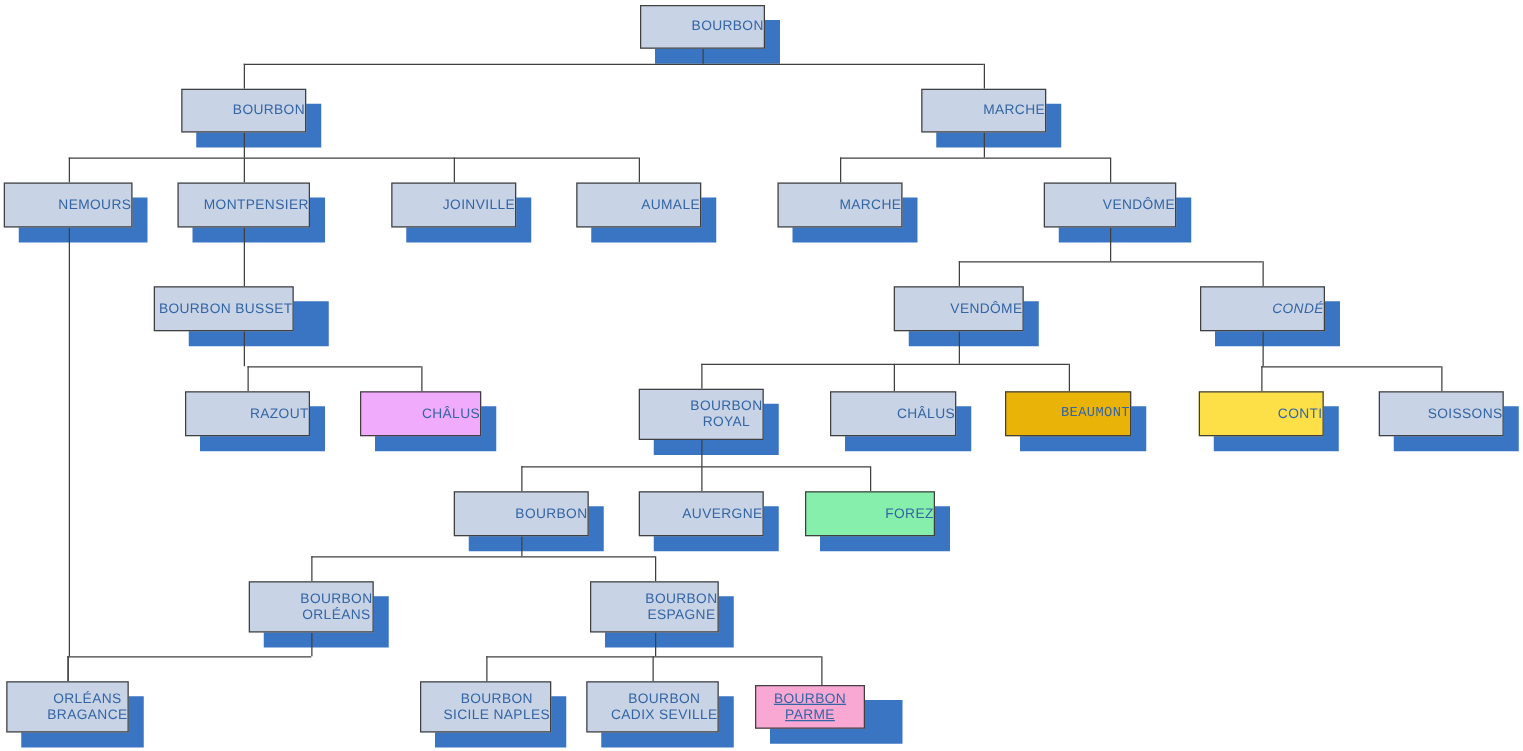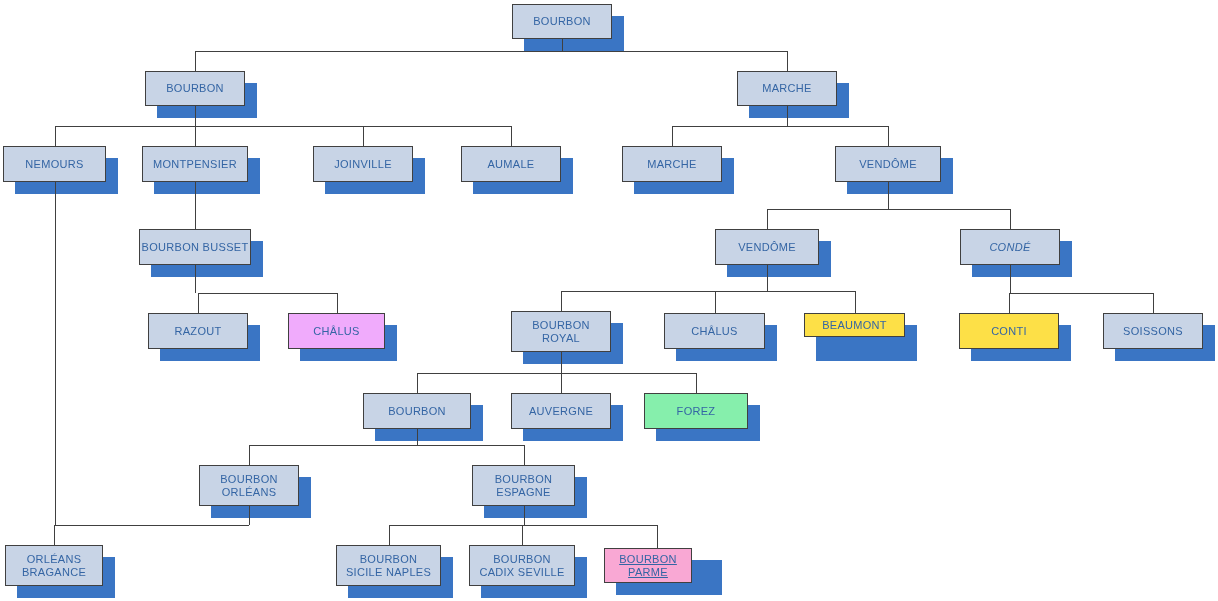--- a/index.html
+++ b/index.html
@@ -30,21 +30,21 @@
     position: absolute;
     box-sizing: border-box;
     border: 1px solid #404040;
     background: #c8d4e6;
     color: #3465a4;
     font-size: 11px;
     line-height: 13px;
     letter-spacing: 0.3px;
     display: flex;
     align-items: center;
-    justify-content: center;
+    justify-content: flex-end;
     text-align: center;
     white-space: pre-line;
     z-index: 3;
   }
   .shadow {
     position: absolute;
     background: #3a75c4;
     z-index: 1;
   }
   .vline, .hline {
@@ -146,29 +146,29 @@
   <div id="nodes">
       <div class="node" style="left: 512px; top: 4px; width: 100px; height: 35px; background: rgb(200, 212, 230); border-color: rgb(64, 64, 64); color: rgb(52, 101, 164);"><span>BOURBON</span></div>
       <div class="node" style="left: 145px; top: 71px; width: 100px; height: 35px; background: rgb(200, 212, 230); border-color: rgb(64, 64, 64); color: rgb(52, 101, 164);"><span>BOURBON</span></div>
       <div class="node" style="left: 737px; top: 71px; width: 100px; height: 35px; background: rgb(200, 212, 230); border-color: rgb(64, 64, 64); color: rgb(52, 101, 164);"><span>MARCHE</span></div>
       <div class="node" style="left: 3px; top: 146px; width: 103px; height: 36px; background: rgb(200, 212, 230); border-color: rgb(64, 64, 64); color: rgb(52, 101, 164);"><span>NEMOURS</span></div>
       <div class="node" style="left: 142px; top: 146px; width: 106px; height: 36px; background: rgb(200, 212, 230); border-color: rgb(64, 64, 64); color: rgb(52, 101, 164);"><span>MONTPENSIER</span></div>
       <div class="node" style="left: 313px; top: 146px; width: 100px; height: 36px; background: rgb(200, 212, 230); border-color: rgb(64, 64, 64); color: rgb(52, 101, 164);"><span>JOINVILLE</span></div>
       <div class="node" style="left: 461px; top: 146px; width: 100px; height: 36px; background: rgb(200, 212, 230); border-color: rgb(64, 64, 64); color: rgb(52, 101, 164);"><span>AUMALE</span></div>
       <div class="node" style="left: 622px; top: 146px; width: 100px; height: 36px; background: rgb(200, 212, 230); border-color: rgb(64, 64, 64); color: rgb(52, 101, 164);"><span>MARCHE</span></div>
       <div class="node" style="left: 835px; top: 146px; width: 106px; height: 36px; background: rgb(200, 212, 230); border-color: rgb(64, 64, 64); color: rgb(52, 101, 164);"><span>VENDÔME</span></div>
-      <div class="node" style="left: 139px; top: 229px; width: 112px; height: 36px; background: rgb(200, 212, 230); border-color: rgb(64, 64, 64); color: rgb(52, 101, 164);"><span>BOURBON BUSSET</span></div>
+      <div class="node" style="left: 123px; top: 229px; width: 112px; height: 36px; background: rgb(200, 212, 230); border-color: rgb(64, 64, 64); color: rgb(52, 101, 164);"><span>BOURBON BUSSET</span></div>
       <div class="node" style="left: 715px; top: 229px; width: 104px; height: 36px; background: rgb(200, 212, 230); border-color: rgb(64, 64, 64); color: rgb(52, 101, 164);"><span>VENDÔME</span></div>
       <div class="node" style="left: 960px; top: 229px; width: 100px; height: 36px; background: rgb(200, 212, 230); border-color: rgb(64, 64, 64); color: rgb(52, 101, 164); font-style: italic;"><span>CONDÉ</span></div>
       <div class="node" style="left: 148px; top: 313px; width: 100px; height: 36px; background: rgb(200, 212, 230); border-color: rgb(64, 64, 64); color: rgb(52, 101, 164);"><span>RAZOUT</span></div>
       <div class="node" style="left: 288px; top: 313px; width: 97px; height: 36px; background: #f0abfc; border-color: rgb(64, 64, 64); color: rgb(52, 101, 164);"><span>CHÂLUS</span></div>
       <div class="node" style="left: 511px; top: 311px; width: 100px; height: 41px; background: rgb(200, 212, 230); border-color: rgb(64, 64, 64); color: rgb(52, 101, 164);"><span>BOURBON
 ROYAL</span></div>
       <div class="node" style="left: 664px; top: 313px; width: 101px; height: 36px; background: rgb(200, 212, 230); border-color: rgb(64, 64, 64); color: rgb(52, 101, 164);"><span>CHÂLUS</span></div>
-      <div class="node" style="left: 804px; top: 313px; width: 101px; height: 24px; background: #fde047; border-color: rgb(64, 64, 64); color: rgb(52, 101, 164);"><span>BEAUMONT</span></div>
+      <div class="node" style="left: 804px; top: 313px; width: 101px; height: 36px; background: #eab308; border-color: rgb(64, 64, 64); color: rgb(52, 101, 164); font-family: Liberation Mono, monospace;"><span>BEAUMONT</span></div>
       <div class="node" style="left: 959px; top: 313px; width: 100px; height: 36px; background: #fde047; border-color: rgb(64, 64, 64); color: rgb(52, 101, 164);"><span>CONTI</span></div>
       <div class="node" style="left: 1103px; top: 313px; width: 100px; height: 36px; background: rgb(200, 212, 230); border-color: rgb(64, 64, 64); color: rgb(52, 101, 164);"><span>SOISSONS</span></div>
       <div class="node" style="left: 363px; top: 393px; width: 108px; height: 36px; background: rgb(200, 212, 230); border-color: rgb(64, 64, 64); color: rgb(52, 101, 164);"><span>BOURBON</span></div>
       <div class="node" style="left: 511px; top: 393px; width: 100px; height: 36px; background: rgb(200, 212, 230); border-color: rgb(64, 64, 64); color: rgb(52, 101, 164);"><span>AUVERGNE</span></div>
       <div class="node" style="left: 644px; top: 393px; width: 104px; height: 36px; background: #86efac; border-color: rgb(64, 64, 64); color: rgb(52, 101, 164);"><span>FOREZ</span></div>
       <div class="node" style="left: 199px; top: 465px; width: 100px; height: 41px; background: rgb(200, 212, 230); border-color: rgb(64, 64, 64); color: rgb(52, 101, 164);"><span>BOURBON
 ORLÉANS</span></div>
       <div class="node" style="left: 472px; top: 465px; width: 103px; height: 41px; background: rgb(200, 212, 230); border-color: rgb(64, 64, 64); color: rgb(52, 101, 164);"><span>BOURBON
 ESPAGNE</span></div>
       <div class="node" style="left: 5px; top: 545px; width: 98px; height: 41px; background: rgb(200, 212, 230); border-color: rgb(64, 64, 64); color: rgb(52, 101, 164);"><span>ORLÉANS

